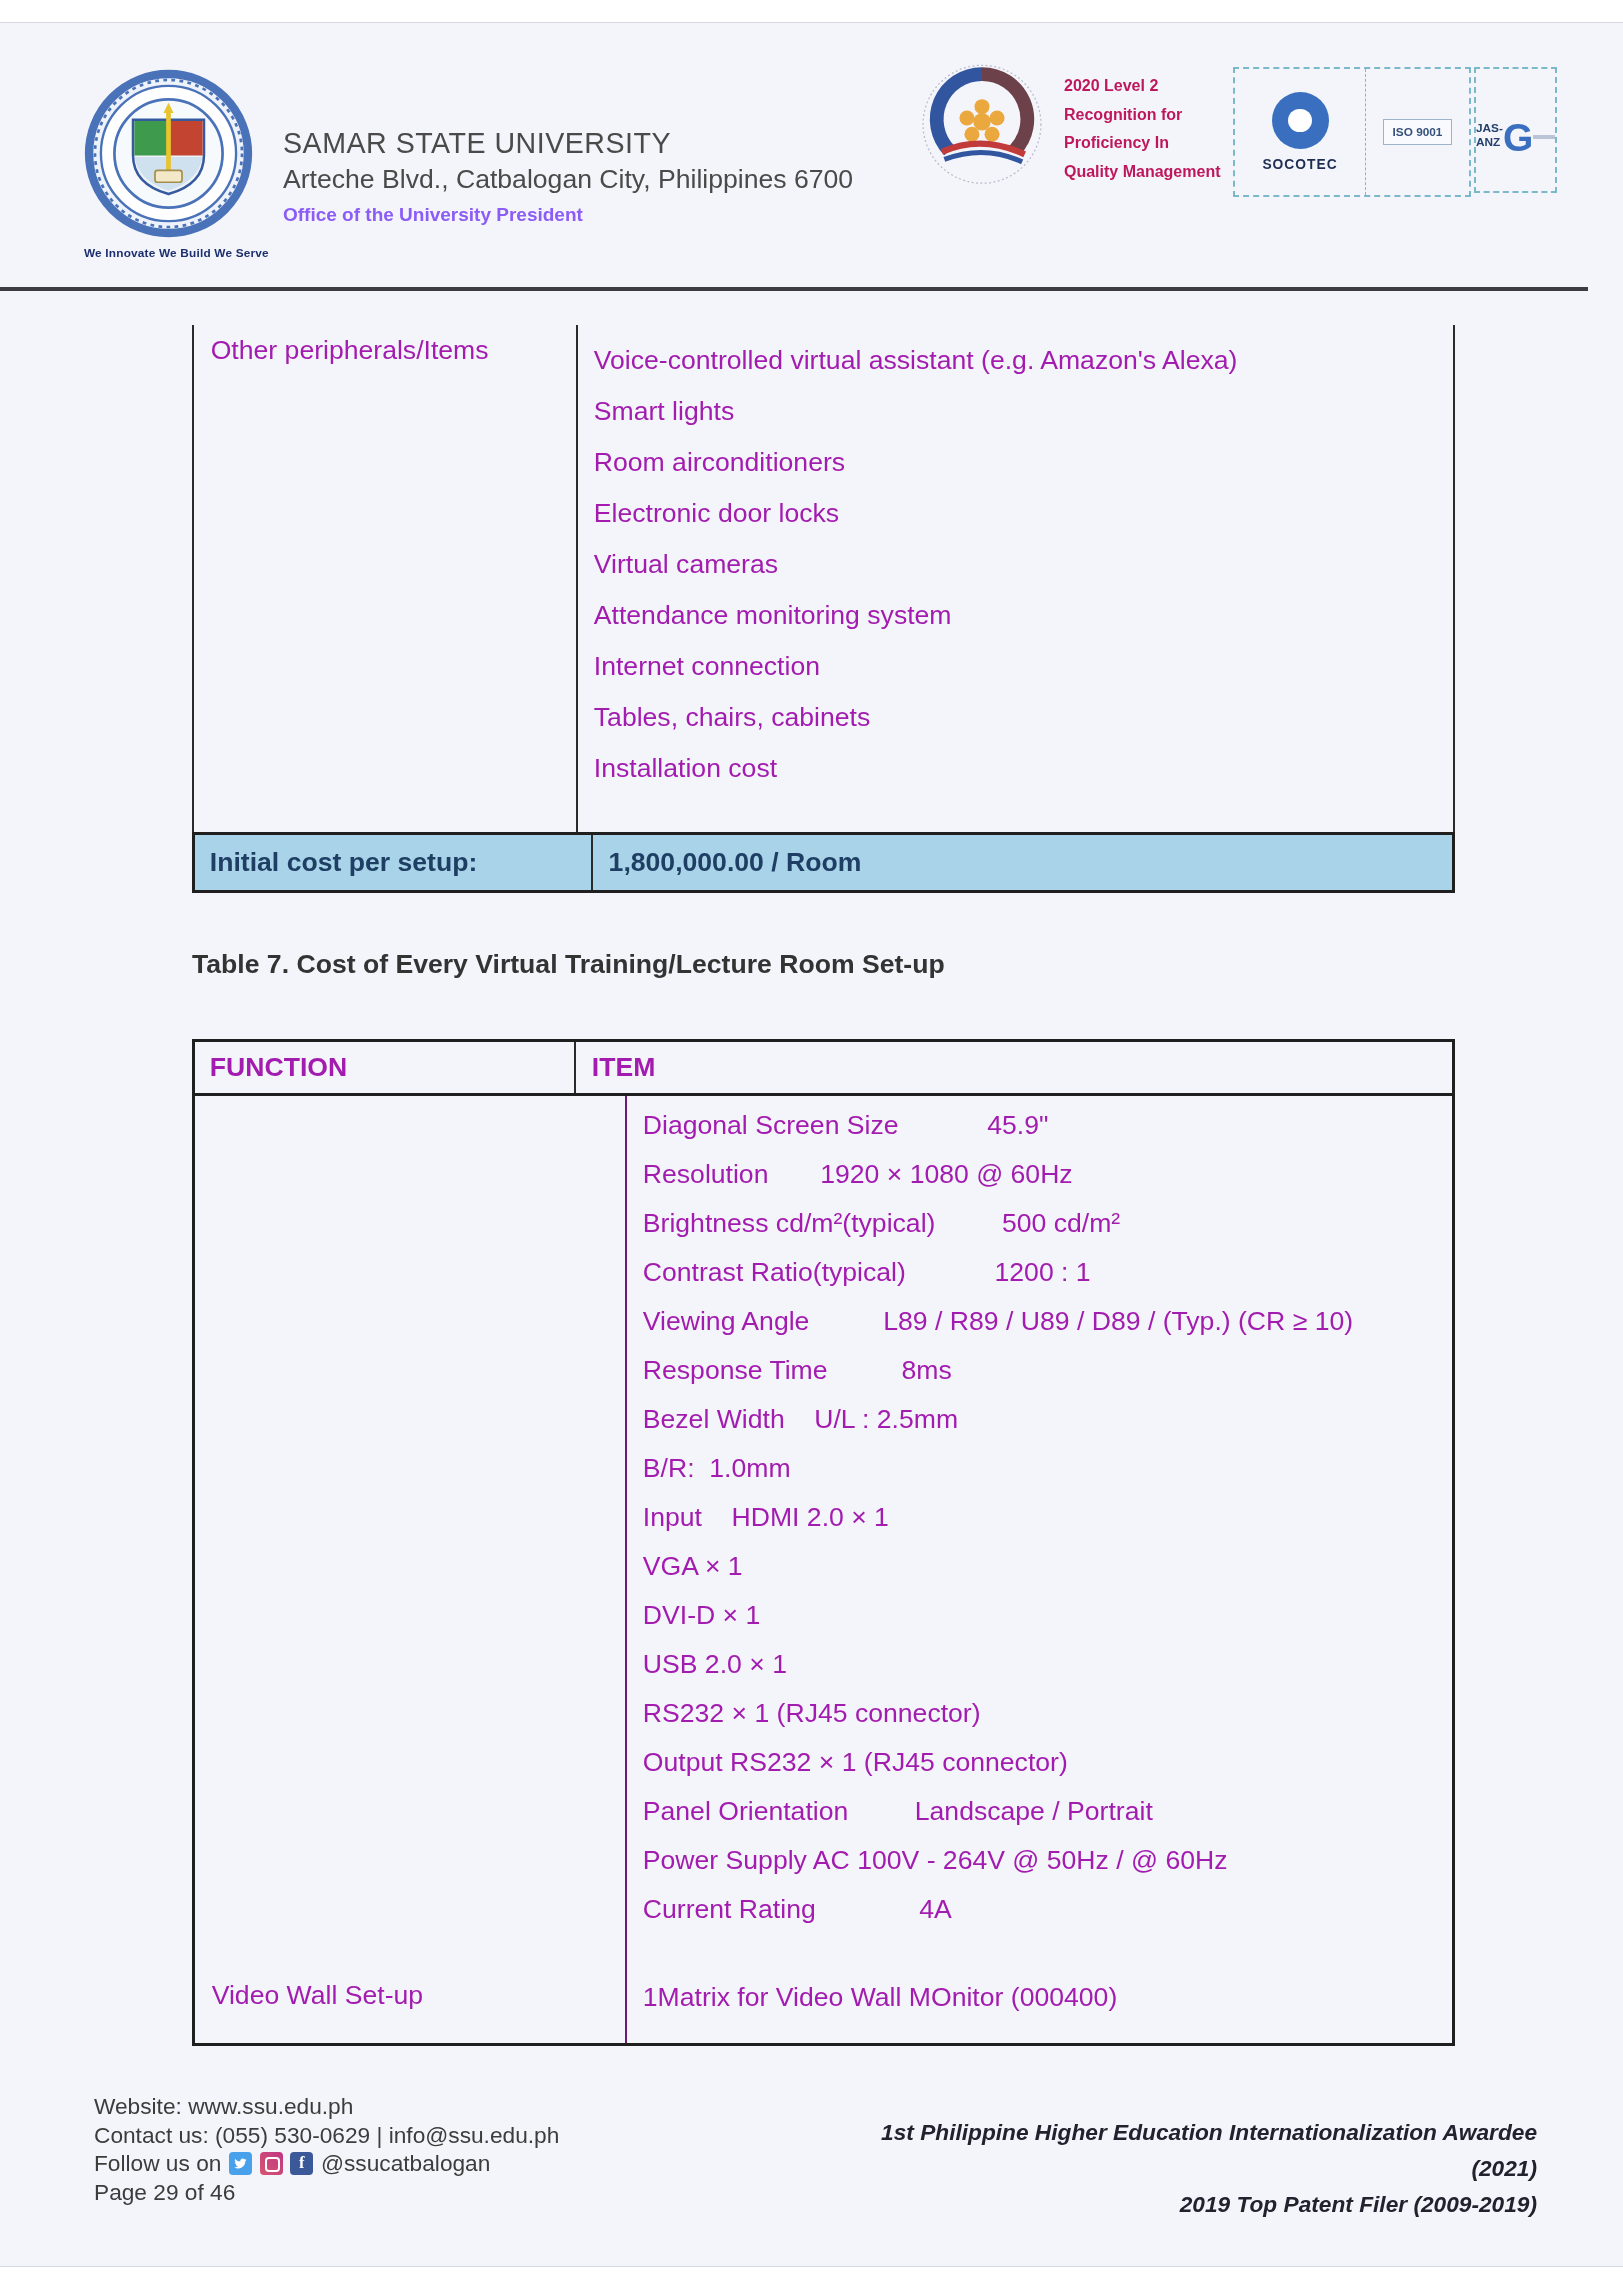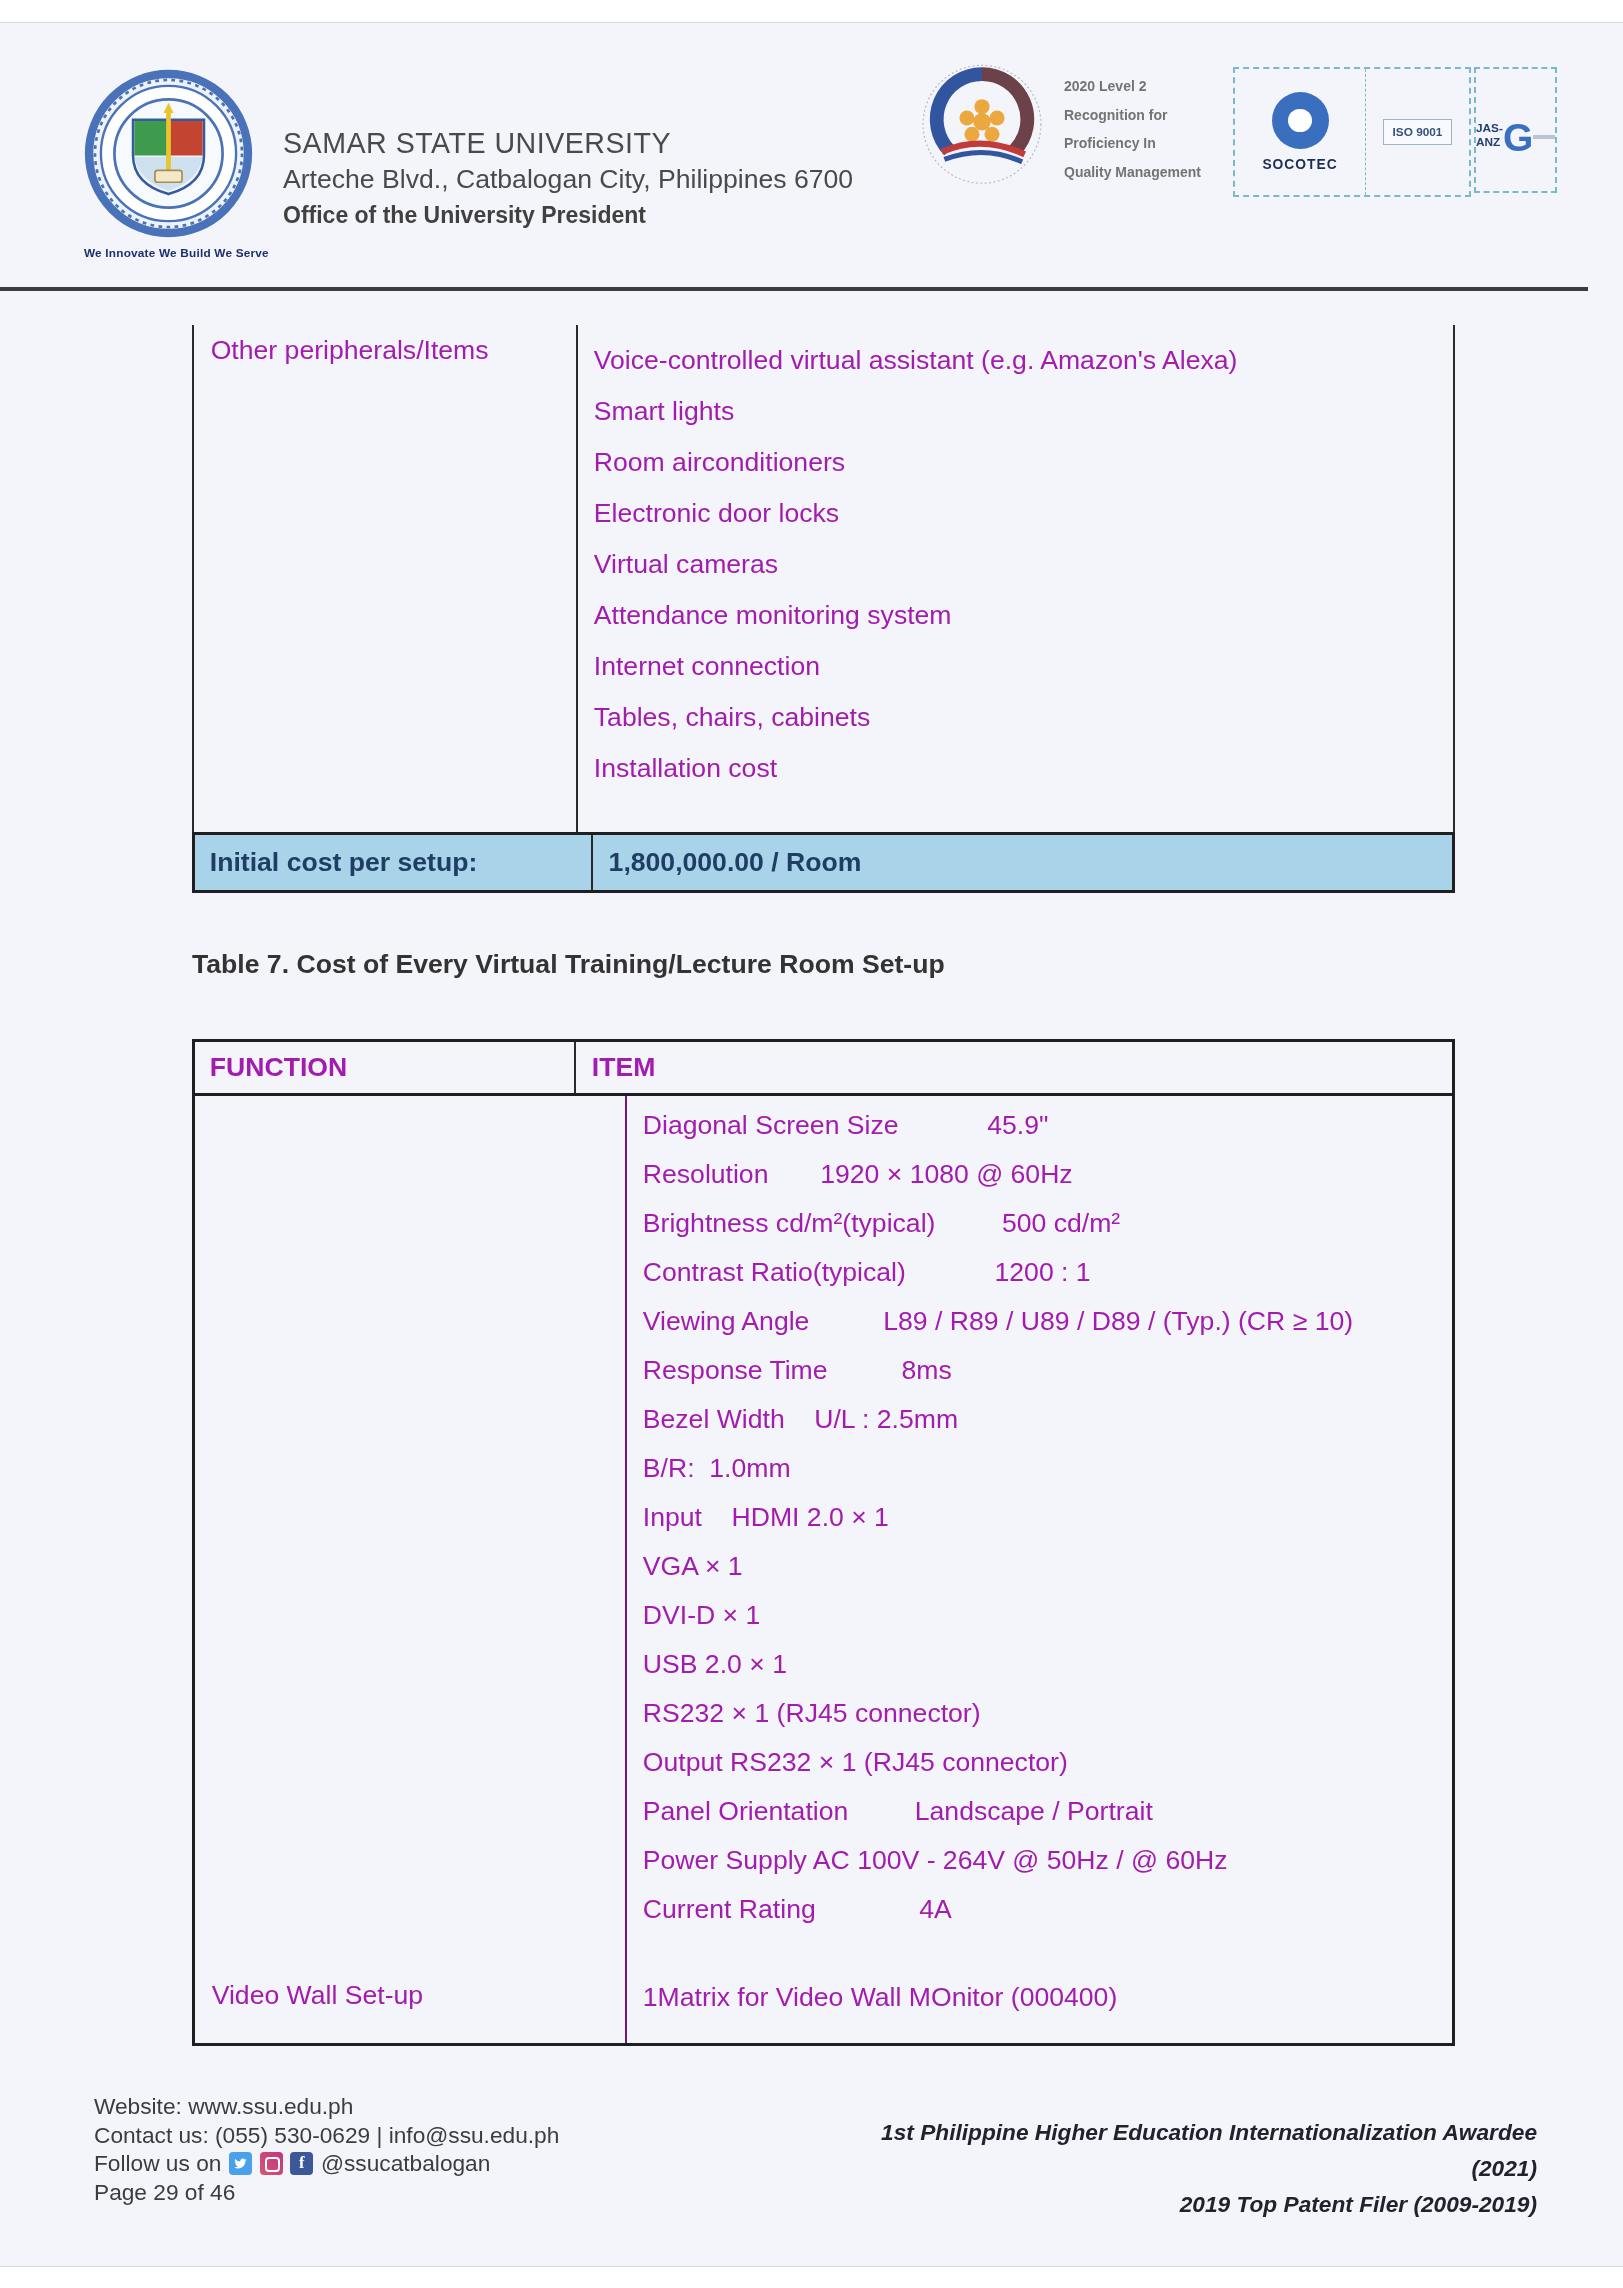--- a/index.html
+++ b/index.html
@@ -12,23 +12,23 @@
   
   .edge-top{left:0;top:0;width:1623px;height:21.7px;background:#ffffff;border-bottom:1px solid #d8d8e2;}
   .edge-bottom{left:0;top:2266px;width:1623px;height:22.7px;background:#ffffff;border-top:1px solid #d8d8e2;}
 
   
   .seal{left:84px;top:69px;width:169px;height:169px;}
   .tagline{left:84px;top:246px;width:217px;font-size:11.8px;font-weight:bold;color:#1c2f6e;letter-spacing:0.2px;}
   .univ-block{left:283px;top:125px;width:630px;line-height:36px;}
   .univ-name{font-size:28.6px;color:#4a4a4a;letter-spacing:0.5px;}
   .univ-addr{font-size:26.6px;color:#4a4a4a;}
-  .univ-office{font-size:23px;font-weight:bold;color:#404040;}
+  .univ-office{font-size:19px;font-weight:bold;color:#8b5cf6;}
   .pqa-logo{left:919px;top:59px;width:126px;height:138px;}
-  .pqa-text{left:1064px;top:72px;width:256px;font-size:14px;font-weight:bold;color:#737373;line-height:28.6px;}
+  .pqa-text{left:1064px;top:72px;width:256px;font-size:16px;font-weight:bold;color:#be185d;line-height:28.6px;}
   .cert-box{left:1233px;top:67px;width:234px;height:126px;border:2px dashed #79b9c9;display:flex;}
   .soc-col{width:130px;display:flex;flex-direction:column;align-items:center;justify-content:center;}
   .soc-logo{width:57px;height:57px;border-radius:50%;background:#3a6fc0;position:relative;}
   .soc-logo:after{content:"";position:absolute;left:16.7px;top:16.7px;width:23.6px;height:23.6px;border-radius:50%;background:#ffffff;box-shadow:7.9px 7.9px 0 -3.9px #3a6fc0;}
   .soc-name{margin-top:7.9px;font-size:13.8px;font-weight:bold;color:#1d2e52;letter-spacing:1px;}
   .iso-col{flex:1;display:flex;align-items:center;justify-content:center;border-left:1px dashed #79b9c9;}
   .iso-chip{border:1px solid #9fb3c8;padding:4.9px 8.9px;font-size:11.8px;font-weight:bold;color:#35507a;background:#f8fafd;}
   .jas-box{left:1474px;top:67px;width:83px;height:126px;border:2px dashed #79b9c9;display:flex;flex-direction:row;align-items:center;padding-top:9.9px;box-sizing:border-box;}
   .jas-name{font-size:11.8px;font-weight:bold;color:#23406e;}
   .jas-g{margin-top:5.9px;font-size:39px;font-weight:bold;color:#3a6fc0;line-height:43px;}

